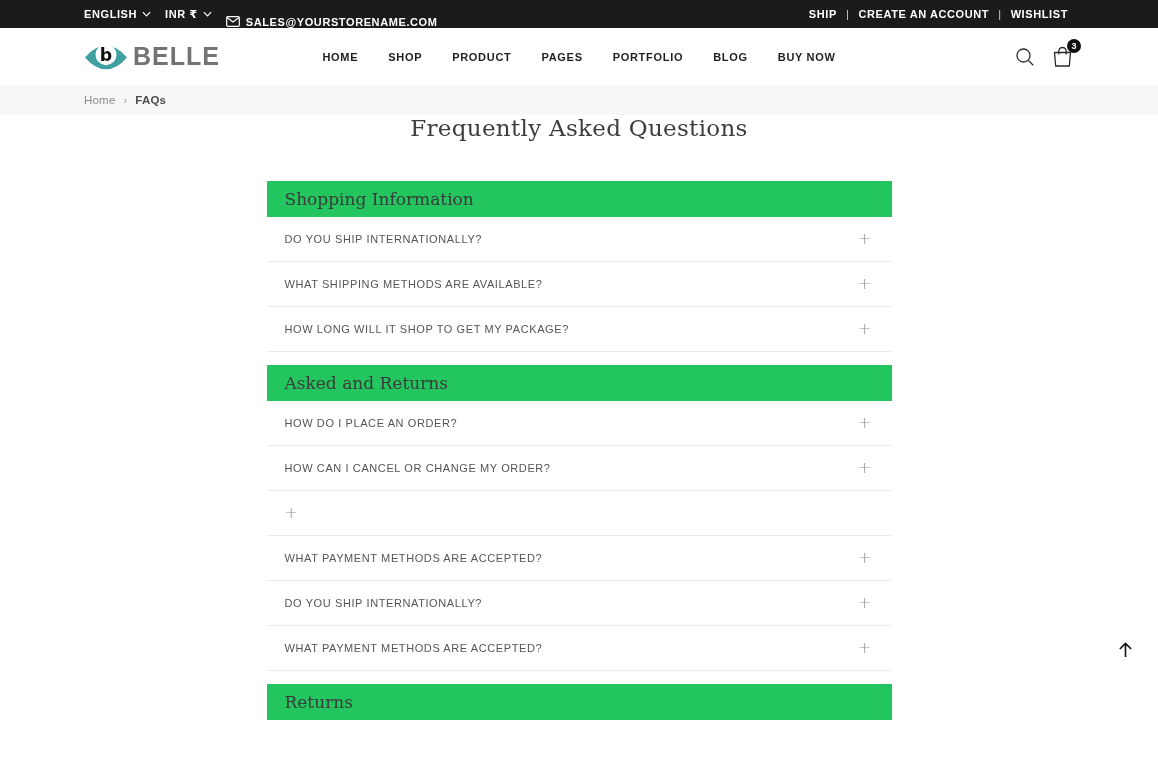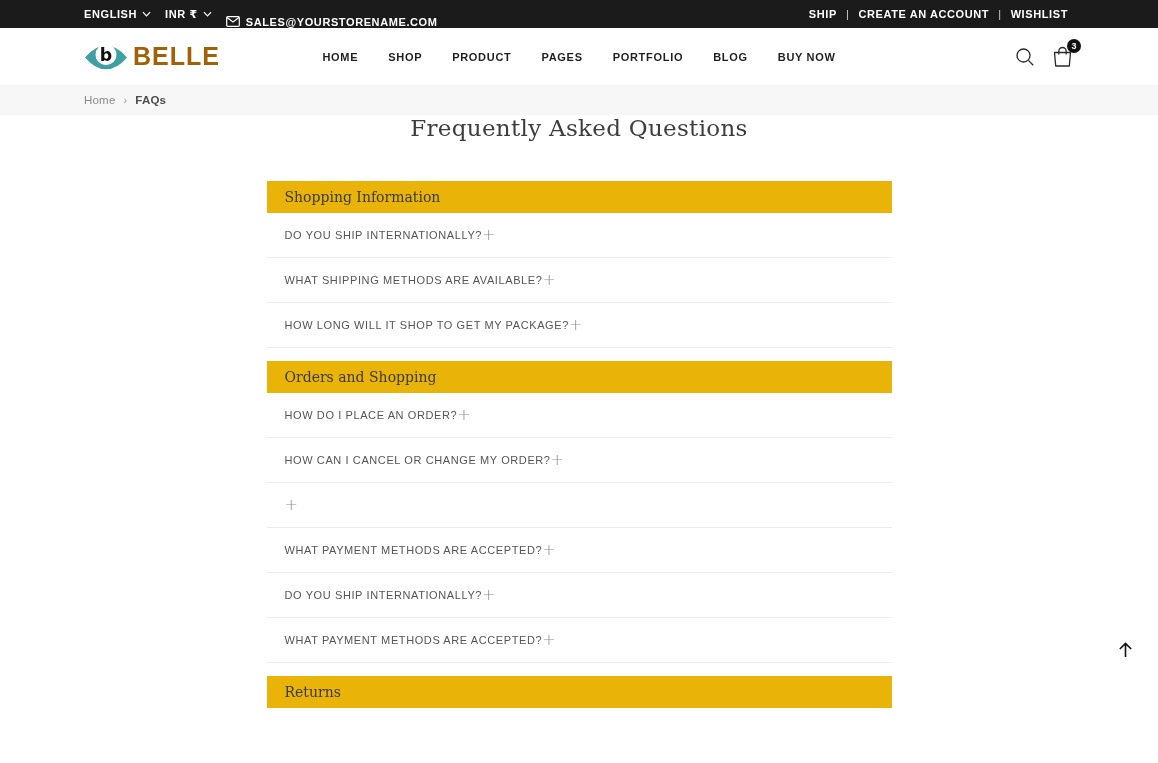--- a/index.html
+++ b/index.html
@@ -24,21 +24,21 @@
   .tb-email { display:flex; align-items:center; gap:6px;margin-top:15px; }
   .topbar-right { display:flex; align-items:center; gap:9px; }
   .tb-sep { color:#cfcfcf; font-weight:normal; }
 
   
   .header {
     height:57px; background:#ffffff; position:relative;
     display:flex; align-items:center; padding:0 85px 0 84px;
   }
   .logo { display:flex; align-items:center; gap:5px; cursor:pointer; }
-  .logo-text { font-size:25px; font-weight:bold; letter-spacing:1px; color:#a16207;text-align:center; }
+  .logo-text { font-size:25px; font-weight:bold; letter-spacing:1px; color:#737373;text-align:center; }
   .main-nav {
     position:absolute; left:50%; top:0; transform:translateX(-50%);
     height:100%; display:flex; align-items:center; gap:30px;
   }
   .nav-item { font-size:11px; font-weight:bold; letter-spacing:0.7px; color:#1f1f1f; white-space:nowrap; }
   .header-icons { margin-left:auto; display:flex; align-items:center; gap:17px; }
   .icon-btn { position:relative; display:flex; align-items:center; cursor:pointer; }
   .cart-badge {
     position:absolute; top:-7px; right:-8px; width:14px; height:14px;
     background:#111111; color:#ffffff; border-radius:50%;
@@ -55,27 +55,27 @@
   .bc-current { color:#4c4c4c; font-weight:bold; }
 
   
   .page-title {
     text-align:center;
     font-family:"DejaVu Serif","Liberation Serif",serif;
     font-size:23px; font-weight:normal; color:#3d3d3d; letter-spacing:0.3px;
   }
   .faq-wrap { width:625px; margin:40px auto 0; }
   .faq-section-header {
-    background:#eab308; padding:8px 18px; margin-top:13px;
+    background:#22c55e; padding:8px 18px; margin-top:13px;
     font-family:"DejaVu Serif","Liberation Serif",serif;
-    font-size:14px; color:#3b3b3b;
+    font-size:17px; color:#3b3b3b;
   }
   .faq-section-header:first-child { margin-top:0; }
   .faq-row {
-    height:45px; display:flex; align-items:center; 
+    height:45px; display:flex; align-items:center; justify-content:space-between;
     padding:0 20px 0 18px; border-bottom:1px solid #ececec; cursor:pointer;
     background:#ffffff;
   }
   .faq-q { font-size:11px; letter-spacing:0.6px; color:#555555; }
   .faq-plus { font-size:16px; font-weight:300; color:#8f8f8f; line-height:1; font-family:"DejaVu Sans",sans-serif; }
 
   
   .back-to-top {
     position:fixed; right:24px; bottom:104px; cursor:pointer;
     display:flex; align-items:center; justify-content:center;
@@ -167,21 +167,21 @@
         <span class="faq-plus">+</span>
       </div>
       <div class="faq-row">
         <span class="faq-q">WHAT SHIPPING METHODS ARE AVAILABLE?</span>
         <span class="faq-plus">+</span>
       </div>
       <div class="faq-row">
         <span class="faq-q">HOW LONG WILL IT SHOP TO GET MY PACKAGE?</span>
         <span class="faq-plus">+</span>
       </div>
-      <div class="faq-section-header">Orders and Shopping</div>
+      <div class="faq-section-header">Asked and Returns</div>
       <div class="faq-row">
         <span class="faq-q">HOW DO I PLACE AN ORDER?</span>
         <span class="faq-plus">+</span>
       </div>
       <div class="faq-row">
         <span class="faq-q">HOW CAN I CANCEL OR CHANGE MY ORDER?</span>
         <span class="faq-plus">+</span>
       </div>
       <div class="faq-row">
         <span class="faq-plus">+</span>

